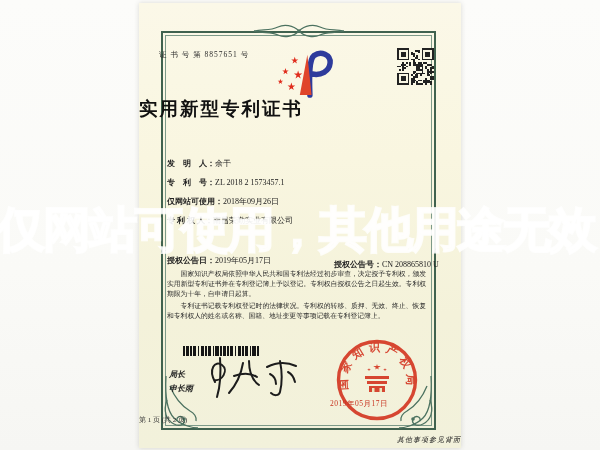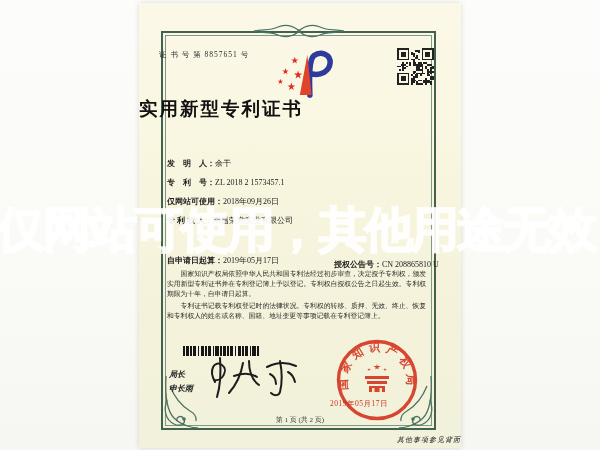--- a/index.html
+++ b/index.html
@@ -26,21 +26,21 @@
   .barcode{position:absolute;left:44px;top:343px;width:76px;height:10px;
     background:repeating-linear-gradient(90deg,#161616 0 1.6px,transparent 1.6px 2.9px,
       #161616 2.9px 6.1px,transparent 6.1px 7.4px);}
   .director{position:absolute;left:30px;top:365px;font-size:8px;line-height:14px;
     font-weight:600;color:#222;font-style:italic;}
   .sig{position:absolute;left:62px;top:352px;width:104px;height:46px;}
   .seal{position:absolute;left:197px;top:336px;width:82px;height:82px;opacity:.92;
     mix-blend-mode:multiply;}
   .sealdate{position:absolute;left:191px;top:396px;width:96px;font-size:7.5px;
     color:#c8321f;letter-spacing:.5px;z-index:4;}
-  .pagenum{position:absolute;left:0;top:412px;width:100%;text-align:center;
+  .pagenum{position:absolute;left:0;top:412px;width:100%;
     font-size:7px;color:#333;}
   .footnote{position:absolute;left:0;top:432px;width:100%;text-align:right;
     font-size:7px;font-style:italic;color:#222;letter-spacing:1px;}
   .ornament-top{position:absolute;left:112px;top:20px;width:96px;height:16px;}
   .corner{position:absolute;width:40px;height:56px;}
   .corner.bl{left:21px;top:371px;}
   .corner.br{left:258px;top:371px;transform:scaleX(-1);}
   .watermark{position:absolute;left:-3px;top:198px;width:606px;z-index:50;
     font-family:"Liberation Sans","DejaVu Sans",sans-serif;
     font-size:48px;font-weight:bold;letter-spacing:-2px;white-space:nowrap;
@@ -235,21 +235,21 @@
     <div class="row" style="top:174px">
       <span class="lbl">专　利　号：</span><span class="val">ZL 2018 2 1573457.1</span>
     </div>
     <div class="row" style="top:193px">
       <span class="lbl">仅网站可使用：</span><span class="val">2018年09月26日</span>
     </div>
     <div class="row" style="top:212px">
       <span class="lbl">专 利 权 人：</span><span class="val">南昌荣勤实业有限公司</span>
     </div>
     <div class="row" style="top:252px">
-      <span class="lbl">自申请日起算：</span><span class="val">2019年05月17日</span>
+      <span class="lbl">授权公告日：</span><span class="val">2019年05月17日</span>
       <span class="grant2">
         <span class="lbl">授权公告号：</span><span class="val">CN 208865810 U</span>
       </span>
     </div>
 
     <div class="paras">
       <p>国家知识产权局依照中华人民共和国专利法经过初步审查，决定授予专利权，颁发实用新型专利证书并在专利登记簿上予以登记。专利权自授权公告之日起生效。专利权期限为十年，自申请日起算。</p>
       <p>专利证书记载专利权登记时的法律状况。专利权的转移、质押、无效、终止、恢复和专利权人的姓名或名称、国籍、地址变更等事项记载在专利登记簿上。</p>
     </div>
 

